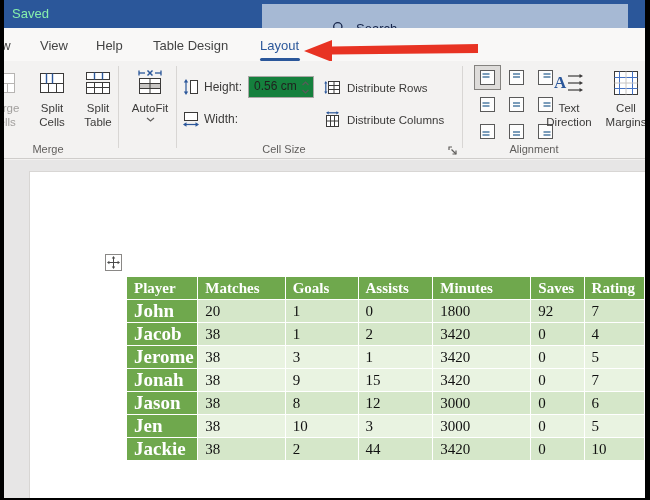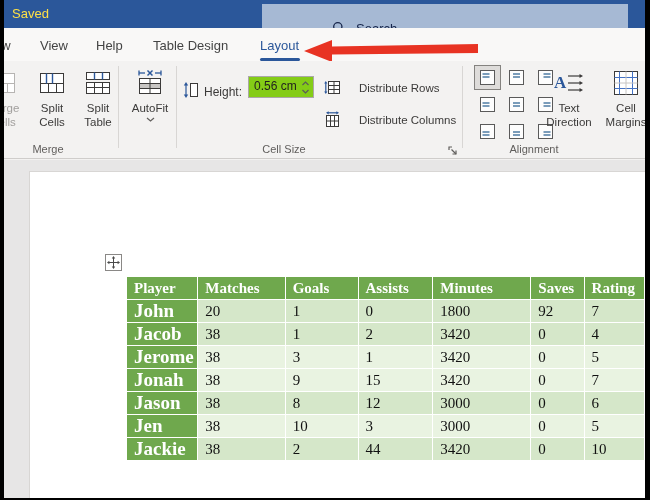--- a/index.html
+++ b/index.html
@@ -2,21 +2,21 @@
 <html style="--titlebar_blue: #2b579a; --accent_blue: #2b579a; --search_bg: #a6b9d4; --ribbon_bg: #f3f2f1; --doc_bg: #e7e6e6; --arrow_red: #e83323; --header_green: #6fa84d; --row_dark: #d5e7c9; --row_light: #e9f3e1;"><head>
 <meta charset="utf-8">
 <style>
   * { margin:0; padding:0; box-sizing:border-box; }
   html,body { width:650px; height:500px; }
   body { background:#000; position:relative; font-family:"Liberation Sans","DejaVu Sans",sans-serif; overflow:hidden; }
   #app { position:absolute; left:4px; top:0; width:641px; height:498px; overflow:hidden; background:var(--ribbon_bg); }
 
   
   .titlebar { position:absolute; left:0; top:0; width:100%; height:28px; background:var(--titlebar_blue); }
-  .saved { position:absolute; left:8px; top:6px; display:flex; align-items:center; gap:7px; color:#fde047; font-size:13px; cursor:default;flex-direction:column; }
+  .saved { position:absolute; left:8px; top:6px; display:flex; align-items:center; gap:7px; color:#86efac; font-size:13px; cursor:default;flex-direction:column; }
   .saved .caret { width:0; height:0; border-left:4px solid transparent; border-right:4px solid transparent; border-top:5px solid #cdd9ec; margin-top:2px; }
   .searchbox { position:absolute; left:258px; top:4px; width:366px; height:32px; background:var(--search_bg); display:flex; align-items:flex-end;padding-left:48px; }
   .searchbox svg { margin-left:22px; flex:0 0 auto; }
   .searchbox input { border:none; outline:none; background:transparent; font-size:13px; color:#16254a; width:280px; margin-left:9px; font-family:inherit; }
   .searchbox input::placeholder { color:#16254a; opacity:1; }
 
   
   .tabrow { position:absolute; left:0; top:28px; width:100%; height:33px; background:#f9f8f7; }
   .tab { position:absolute; top:10px; font-size:13px; color:#444; white-space:nowrap; cursor:default; }
   .tab.active { color:var(--accent_blue); font-weight:400; }
@@ -26,26 +26,26 @@
   .anno-arrow { position:absolute; left:298px; top:38px; width:180px; height:26px; pointer-events:none; }
 
   
   .ribbon { position:absolute; left:0; top:61px; width:100%; height:98px; background:var(--ribbon_bg); border-bottom:1px solid #cfcdcb; }
   .vsep { position:absolute; top:5px; height:82px; width:1px; background:#d8d6d4; }
   .biglabel-btn { position:absolute; top:3px; height:78px; display:flex; flex-direction:column; align-items:center; text-align:center; font-size:11.5px; color:#3b3a39; line-height:14px; cursor:default; }
   .biglabel-btn .ic { height:37px; display:flex; align-items:center; }
   .biglabel-btn.disabled { color:#a19f9d; }
   .grouplabel { position:absolute; top:82px; font-size:11px; color:#605e5c; text-align:center; }
   .chev { margin-top:2px; }
-  .szrow { position:absolute; height:24px; display:flex; align-items:flex-end; font-size:12px; color:#3b3a39; }
+  .szrow { position:absolute; height:24px; display:flex; align-items:center; font-size:12px; color:#3b3a39; }
   .szrow .lbl { margin-left:4px; }
-  .szbox { position:absolute; width:66px; height:22px; background:#84cc16; border:1px solid #aaa8a6; }
+  .szbox { position:absolute; width:66px; height:22px; background:#15803d; border:1px solid #aaa8a6; }
   .szbox input { position:absolute; left:5px; top:2px; width:46px; border:none; outline:none; font-size:12px; color:#201f1e; background:transparent; font-family:inherit; }
   .szbox .spin { position:absolute; right:3px; top:2px; }
-  .distbtn { position:absolute; display:flex; align-items:center; gap:18px; font-size:11.5px; color:#3b3a39; cursor:default; }
+  .distbtn { position:absolute; display:flex; align-items:center; gap:6px; font-size:11.5px; color:#3b3a39; cursor:default; }
   .launcher { position:absolute; width:14px; height:14px; display:flex; align-items:center; justify-content:center; }
   .aligngrid { position:absolute; left:470px; top:4px; display:grid; grid-template-columns:repeat(3,27px); grid-auto-rows:25px; gap:2px; }
   .alignbtn { width:27px; height:25px; display:flex; align-items:center; justify-content:center; border:1px solid transparent; cursor:default; }
   .alignbtn.selected { border:1px solid #84827f; background:#dedcda; }
 
   
   .docarea { position:absolute; left:0; top:160px; width:100%; height:338px; background:var(--doc_bg); }
   .page { position:absolute; left:25px; top:11px; width:700px; height:400px; background:#fff; border-top:1px solid #d8d6d4; border-left:1px solid #d8d6d4; }
   .movehandle { position:absolute; left:101px; top:94px; width:17px; height:17px; background:#fff; border:1px solid #8a8886; display:flex; align-items:center; justify-content:center; cursor:move; }
 
@@ -167,20 +167,29 @@
       <span class="lbl">Height:</span>
     </div>
     <div class="szbox" style="left:244px;top:15px">
       <input value="0.56 cm" style="">
       <svg class="spin" width="9" height="17" viewBox="0 0 9 17">
           <polyline points="1.5,6 4.5,3 7.5,6" fill="none" stroke="#5a5a5a" stroke-width="1.2"></polyline>
           <polyline points="1.5,11 4.5,14 7.5,11" fill="none" stroke="#5a5a5a" stroke-width="1.2"></polyline>
         </svg>
     </div>
 
+    <div class="szrow" style="left:178px;top:46px">
+      <svg width="18" height="18" viewBox="0 0 18 18">
+          <rect x="2.5" y="2.5" width="13" height="8" fill="#fff" stroke="#3b3a39"></rect>
+          <line x1="2" y1="14.5" x2="16" y2="14.5" stroke="#2b579a" stroke-width="1.2"></line>
+          <polygon points="1,14.5 4.5,12.3 4.5,16.7" fill="#2b579a"></polygon>
+          <polygon points="17,14.5 13.5,12.3 13.5,16.7" fill="#2b579a"></polygon>
+        </svg>
+      <span class="lbl">Width:</span>
+    </div>
 
     <div class="distbtn" style="left:320px;top:18px">
       <svg width="17" height="17" viewBox="0 0 17 17">
           <rect x="4.5" y="2.5" width="11" height="12" fill="#fff" stroke="#3b3a39"></rect>
           <line x1="4.5" y1="6.5" x2="15.5" y2="6.5" stroke="#3b3a39"></line>
           <line x1="4.5" y1="10.5" x2="15.5" y2="10.5" stroke="#3b3a39"></line>
           <line x1="10" y1="2.5" x2="10" y2="14.5" stroke="#3b3a39"></line>
           <line x1="1.8" y1="4" x2="1.8" y2="13" stroke="#2b579a" stroke-width="1.2"></line>
           <polygon points="1.8,2 0.2,4.6 3.4,4.6" fill="#2b579a"></polygon>
           <polygon points="1.8,15 0.2,12.4 3.4,12.4" fill="#2b579a"></polygon>

